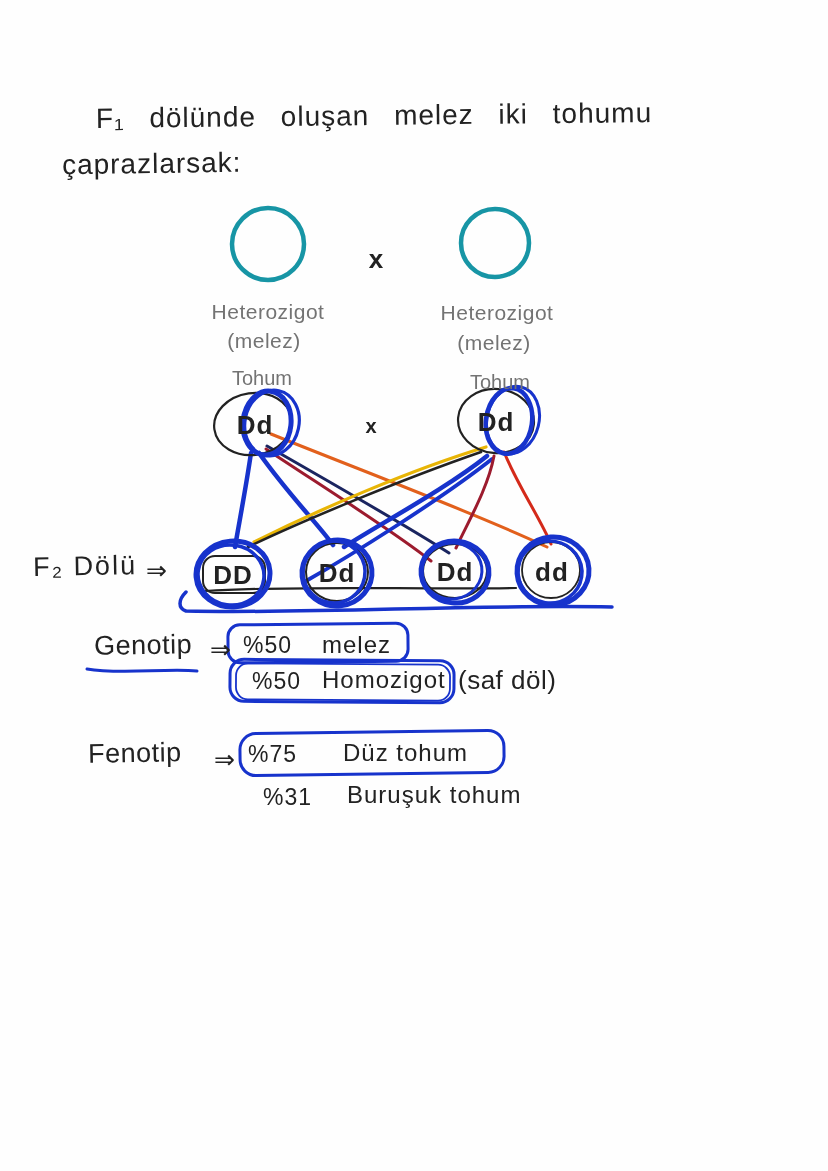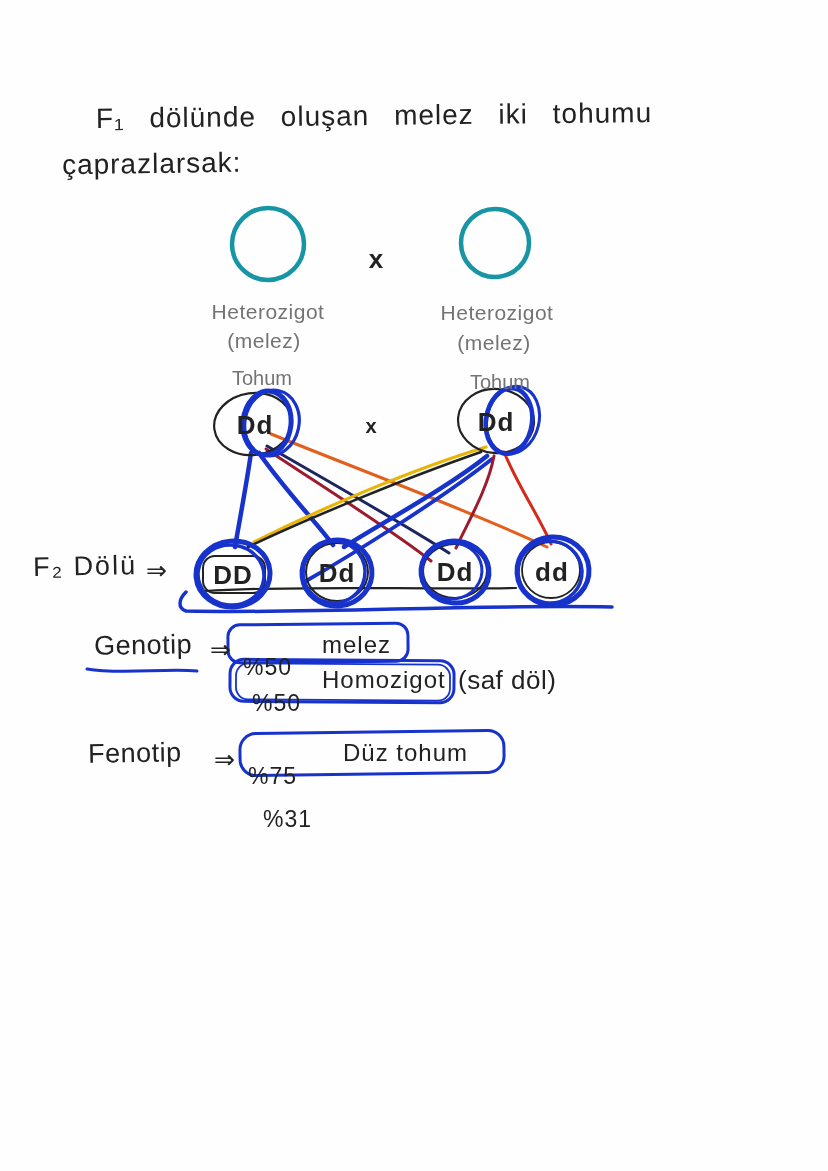--- a/index.html
+++ b/index.html
@@ -15,21 +15,21 @@
   .t{position:absolute;white-space:nowrap;line-height:1;}
   .c{transform:translate(-50%,-50%);}
   .ink{color:#222222;}
   .teal{color:#737373;}
   .hand1{font-size:28px;letter-spacing:1px;word-spacing:16px;transform:rotate(-0.6deg);}
   .hand2{font-size:28px;letter-spacing:1px;transform:rotate(-0.8deg);}
   .lbl{font-size:21px;letter-spacing:0.5px;}
   .lbl-s{font-size:20px;}
   .xmark{font-weight:bold;}
   .geno{font-size:26px;letter-spacing:0.5px;}
-  .pct{font-size:23px;letter-spacing:1px;margin-top:22px;}
+  .pct{font-size:23px;letter-spacing:1px;}
   .val{font-size:24px;letter-spacing:1px;}
   .node-letters{font-size:26px;font-weight:bold;letter-spacing:1px;}
   .arrow{font-size:25px;}
 </style>
 </head>
 <body>
 
 <div class="page">
 
   <svg class="sketch" width="828" height="1171" viewBox="0 0 828 1171">
@@ -134,14 +134,15 @@
   <span class="t val ink" style="left:322px;top:633px;">melez</span>
   <span class="t pct ink" style="left:252px;top:670px;">%50</span>
   <span class="t val ink" style="left:322px;top:668px;">Homozigot</span>
   <span class="t geno ink" style="left:458px;top:667px;">(saf döl)</span>
 
   <span class="t geno ink" style="left:88px;top:740px;transform:rotate(-1deg);font-size:27px;">Fenotip</span>
   <span class="t arrow ink" style="left:214px;top:747px;">⇒</span>
   <span class="t pct ink" style="left:248px;top:743px;">%75</span>
   <span class="t val ink" style="left:343px;top:741px;">Düz tohum</span>
   <span class="t pct ink" style="left:263px;top:786px;">%31</span>
+  <span class="t val ink" style="left:347px;top:783px;">Buruşuk tohum</span>
 
 </div>
 
 </body></html>

